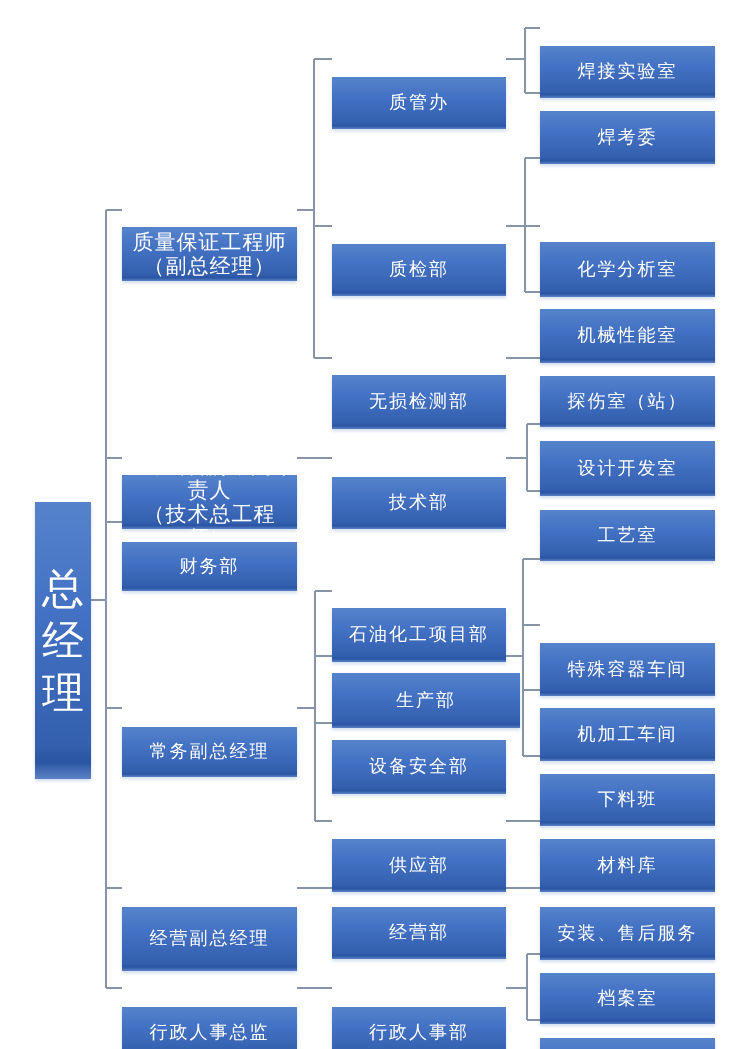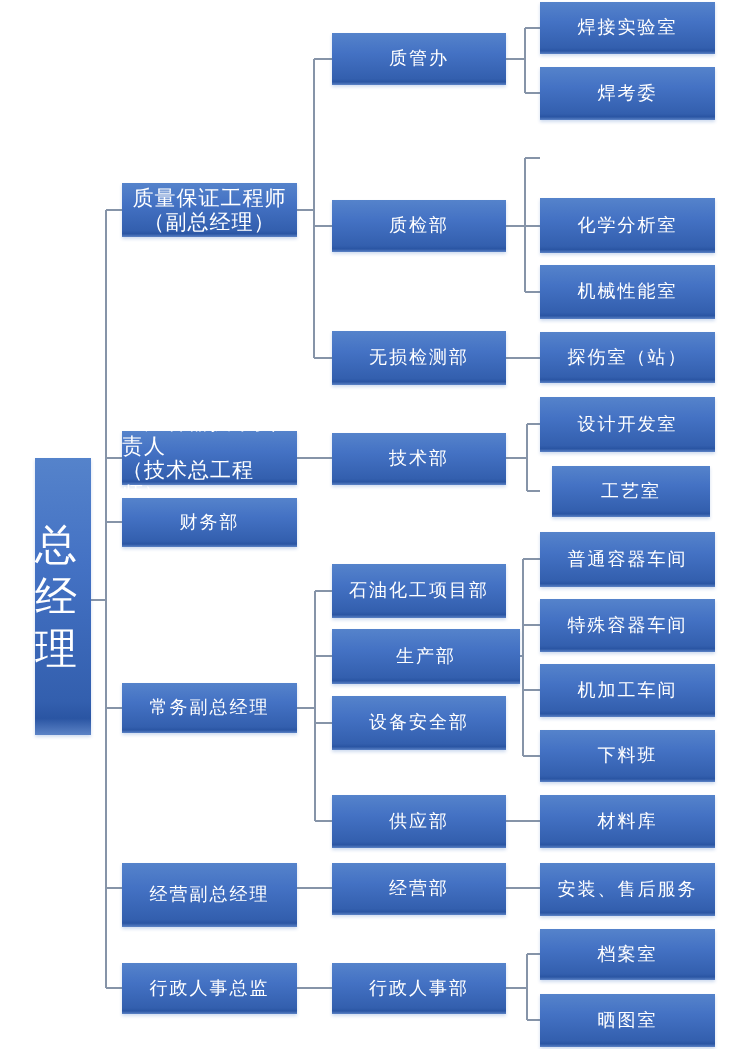--- a/index.html
+++ b/index.html
@@ -28,24 +28,26 @@
   .node {
     position: absolute;
     display: flex;
     flex-direction: column;
     align-items: center;
     justify-content: center;
     box-sizing: border-box;
     background: linear-gradient(180deg, #5583cb 0%, #4472c4 35%, #35619f2 55%, #2e5cab 90%, #3a68b5 96%, #5c83c6 100%);
     background: linear-gradient(180deg, #5583cb 0%, #4472c4 38%, #335fae 88%, #2a55a3 94%, #5c83c6 100%);
     color: #ffffff;
+    text-align: center;
     font-size: 18px;
     letter-spacing: 2px;
     line-height: 1.3;
     box-shadow: 0 2px 3px rgba(68, 114, 196, 0.25);
+    margin-top: 44px;
   }
   .node.two-line {
     font-size: 21px;
     line-height: 24px;
     letter-spacing: 1px;
   }
   .node.root {
     font-size: 42px;
     line-height: 52px;
     letter-spacing: 0;
@@ -100,22 +102,21 @@
   <div class="node" style="left:332px;top:795px;width:174px;height:53px">供应部</div>
   <div class="node" style="left:332px;top:863px;width:174px;height:52px">经营部</div>
   <div class="node" style="left:332px;top:963px;width:174px;height:51px">行政人事部</div>
 
   <div class="node" style="left:540px;top:2px;width:175px;height:52px">焊接实验室</div>
   <div class="node" style="left:540px;top:67px;width:175px;height:53px">焊考委</div>
   <div class="node" style="left:540px;top:198px;width:175px;height:55px">化学分析室</div>
   <div class="node" style="left:540px;top:265px;width:175px;height:54px">机械性能室</div>
   <div class="node" style="left:540px;top:332px;width:175px;height:51px">探伤室（站）</div>
   <div class="node" style="left:540px;top:397px;width:175px;height:55px">设计开发室</div>
-  <div class="node" style="left:552px;top:466px;width:158px;height:51px">工艺室</div>
-  <div class="node" style="left:540px;top:532px;width:175px;height:55px">普通容器车间</div>
+  <div class="node" style="left:540px;top:466px;width:175px;height:51px">工艺室</div>
   <div class="node" style="left:540px;top:599px;width:175px;height:53px">特殊容器车间</div>
   <div class="node" style="left:540px;top:664px;width:175px;height:53px">机加工车间</div>
   <div class="node" style="left:540px;top:730px;width:175px;height:52px">下料班</div>
   <div class="node" style="left:540px;top:795px;width:175px;height:53px">材料库</div>
   <div class="node" style="left:540px;top:863px;width:175px;height:53px">安装、售后服务</div>
   <div class="node" style="left:540px;top:929px;width:175px;height:51px">档案室</div>
   <div class="node" style="left:540px;top:994px;width:175px;height:53px">晒图室</div>
 
 </div>
 

